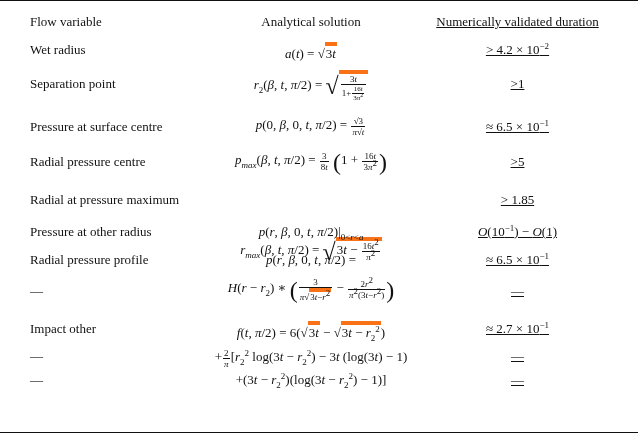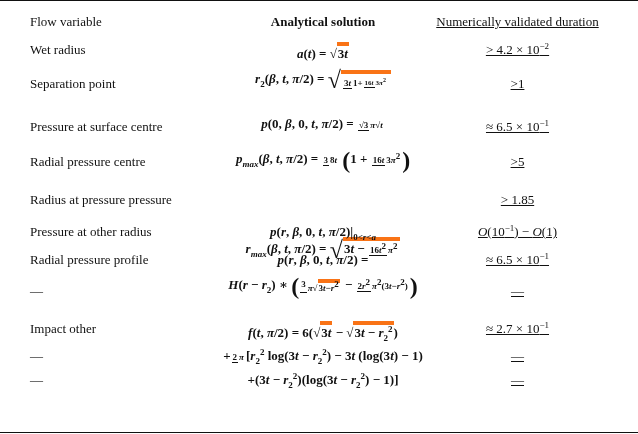--- a/index.html
+++ b/index.html
@@ -3,25 +3,25 @@
 <meta charset="utf-8">
 <style>
   html, body { margin:0; padding:0; background:#ffffff; }
   body { width:638px; height:434px; position:relative; overflow:hidden;
          font-family:"Liberation Serif","DejaVu Serif",serif; color:#111; font-size:13px; }
   .rule { position:absolute; left:0; width:638px; height:1px; background:#111; }
   .rule.top { top:0px; }
   .rule.bottom { top:432px; }
   .row { position:absolute; left:0; width:638px; }
   .c1 { position:absolute; left:30px; white-space:nowrap; }
-  .c2 { position:absolute; left:168px; width:310px; text-align:center; white-space:nowrap;font-weight:bold; }
+  .c2 { position:absolute; left:156px; width:310px; text-align:center; white-space:nowrap; }
   .c3 { position:absolute; left:415px; width:205px; text-align:center; white-space:nowrap;text-decoration:underline; }
   i, .it { font-style:italic; }
   sub, sup { font-size:9px; line-height:0; }
-  .frac { display:inline-flex; flex-direction:row; vertical-align:middle; text-align:center; font-size:9px; line-height:10px; margin:0 1px; }
+  .frac { display:inline-flex; flex-direction:column; vertical-align:middle; text-align:center; font-size:9px; line-height:10px; margin:0 1px; }
   .frac .num { border-bottom:1px solid #111; padding:0 1px; }
   .frac .den { padding:0 1px; }
   .sqrt { display:inline-block; border-top:4px solid #f97316; padding:0 1px; margin-left:0; }
   .rad { font-size:13px; }
   .bigrad { font-size:24px; vertical-align:middle; line-height:0; }
   .bigparen { font-size:24px; vertical-align:middle; line-height:0; }
   .math { font-family:"Liberation Serif","DejaVu Serif",serif; }
 </style>
 </head>
 <body>
@@ -67,21 +67,21 @@
         <span class="num">3</span>
         <span class="den">8<i>t</i></span>
       </span> <span class="bigparen">(</span>1 + <span class="frac">
         <span class="num">16<i>t</i></span>
         <span class="den">3<i>π</i><sup>2</sup></span>
       </span><span class="bigparen">)</span></span>
   <span class="c3 math">&gt;5</span>
 </div>
 
 <div class="row" style="top:192px;">
-  <span class="c1">Radius at pressure pressure</span>
+  <span class="c1">Radial at pressure maximum</span>
   <span class="c2 math" style="top:-3px;margin-top:48px;"><i>r</i><sub><i>max</i></sub>(<i>β</i>, <i>t</i>, <i>π</i>/2) = <span class="bigrad">√</span><span class="sqrt">3<i>t</i> − <span class="frac">
           <span class="num">16<i>t</i><sup>2</sup></span>
           <span class="den"><i>π</i><sup>2</sup></span>
         </span></span></span>
   <span class="c3 math">&gt; 1.85</span>
 </div>
 
 <div class="row" style="top:224px;">
   <span class="c1">Pressure at other radius</span>
   <span class="c2 math"><i>p</i>(<i>r</i>, <i>β</i>, 0, <i>t</i>, <i>π</i>/2)|<sub>0&lt;<i>r</i>&lt;<i>a</i></sub></span>

